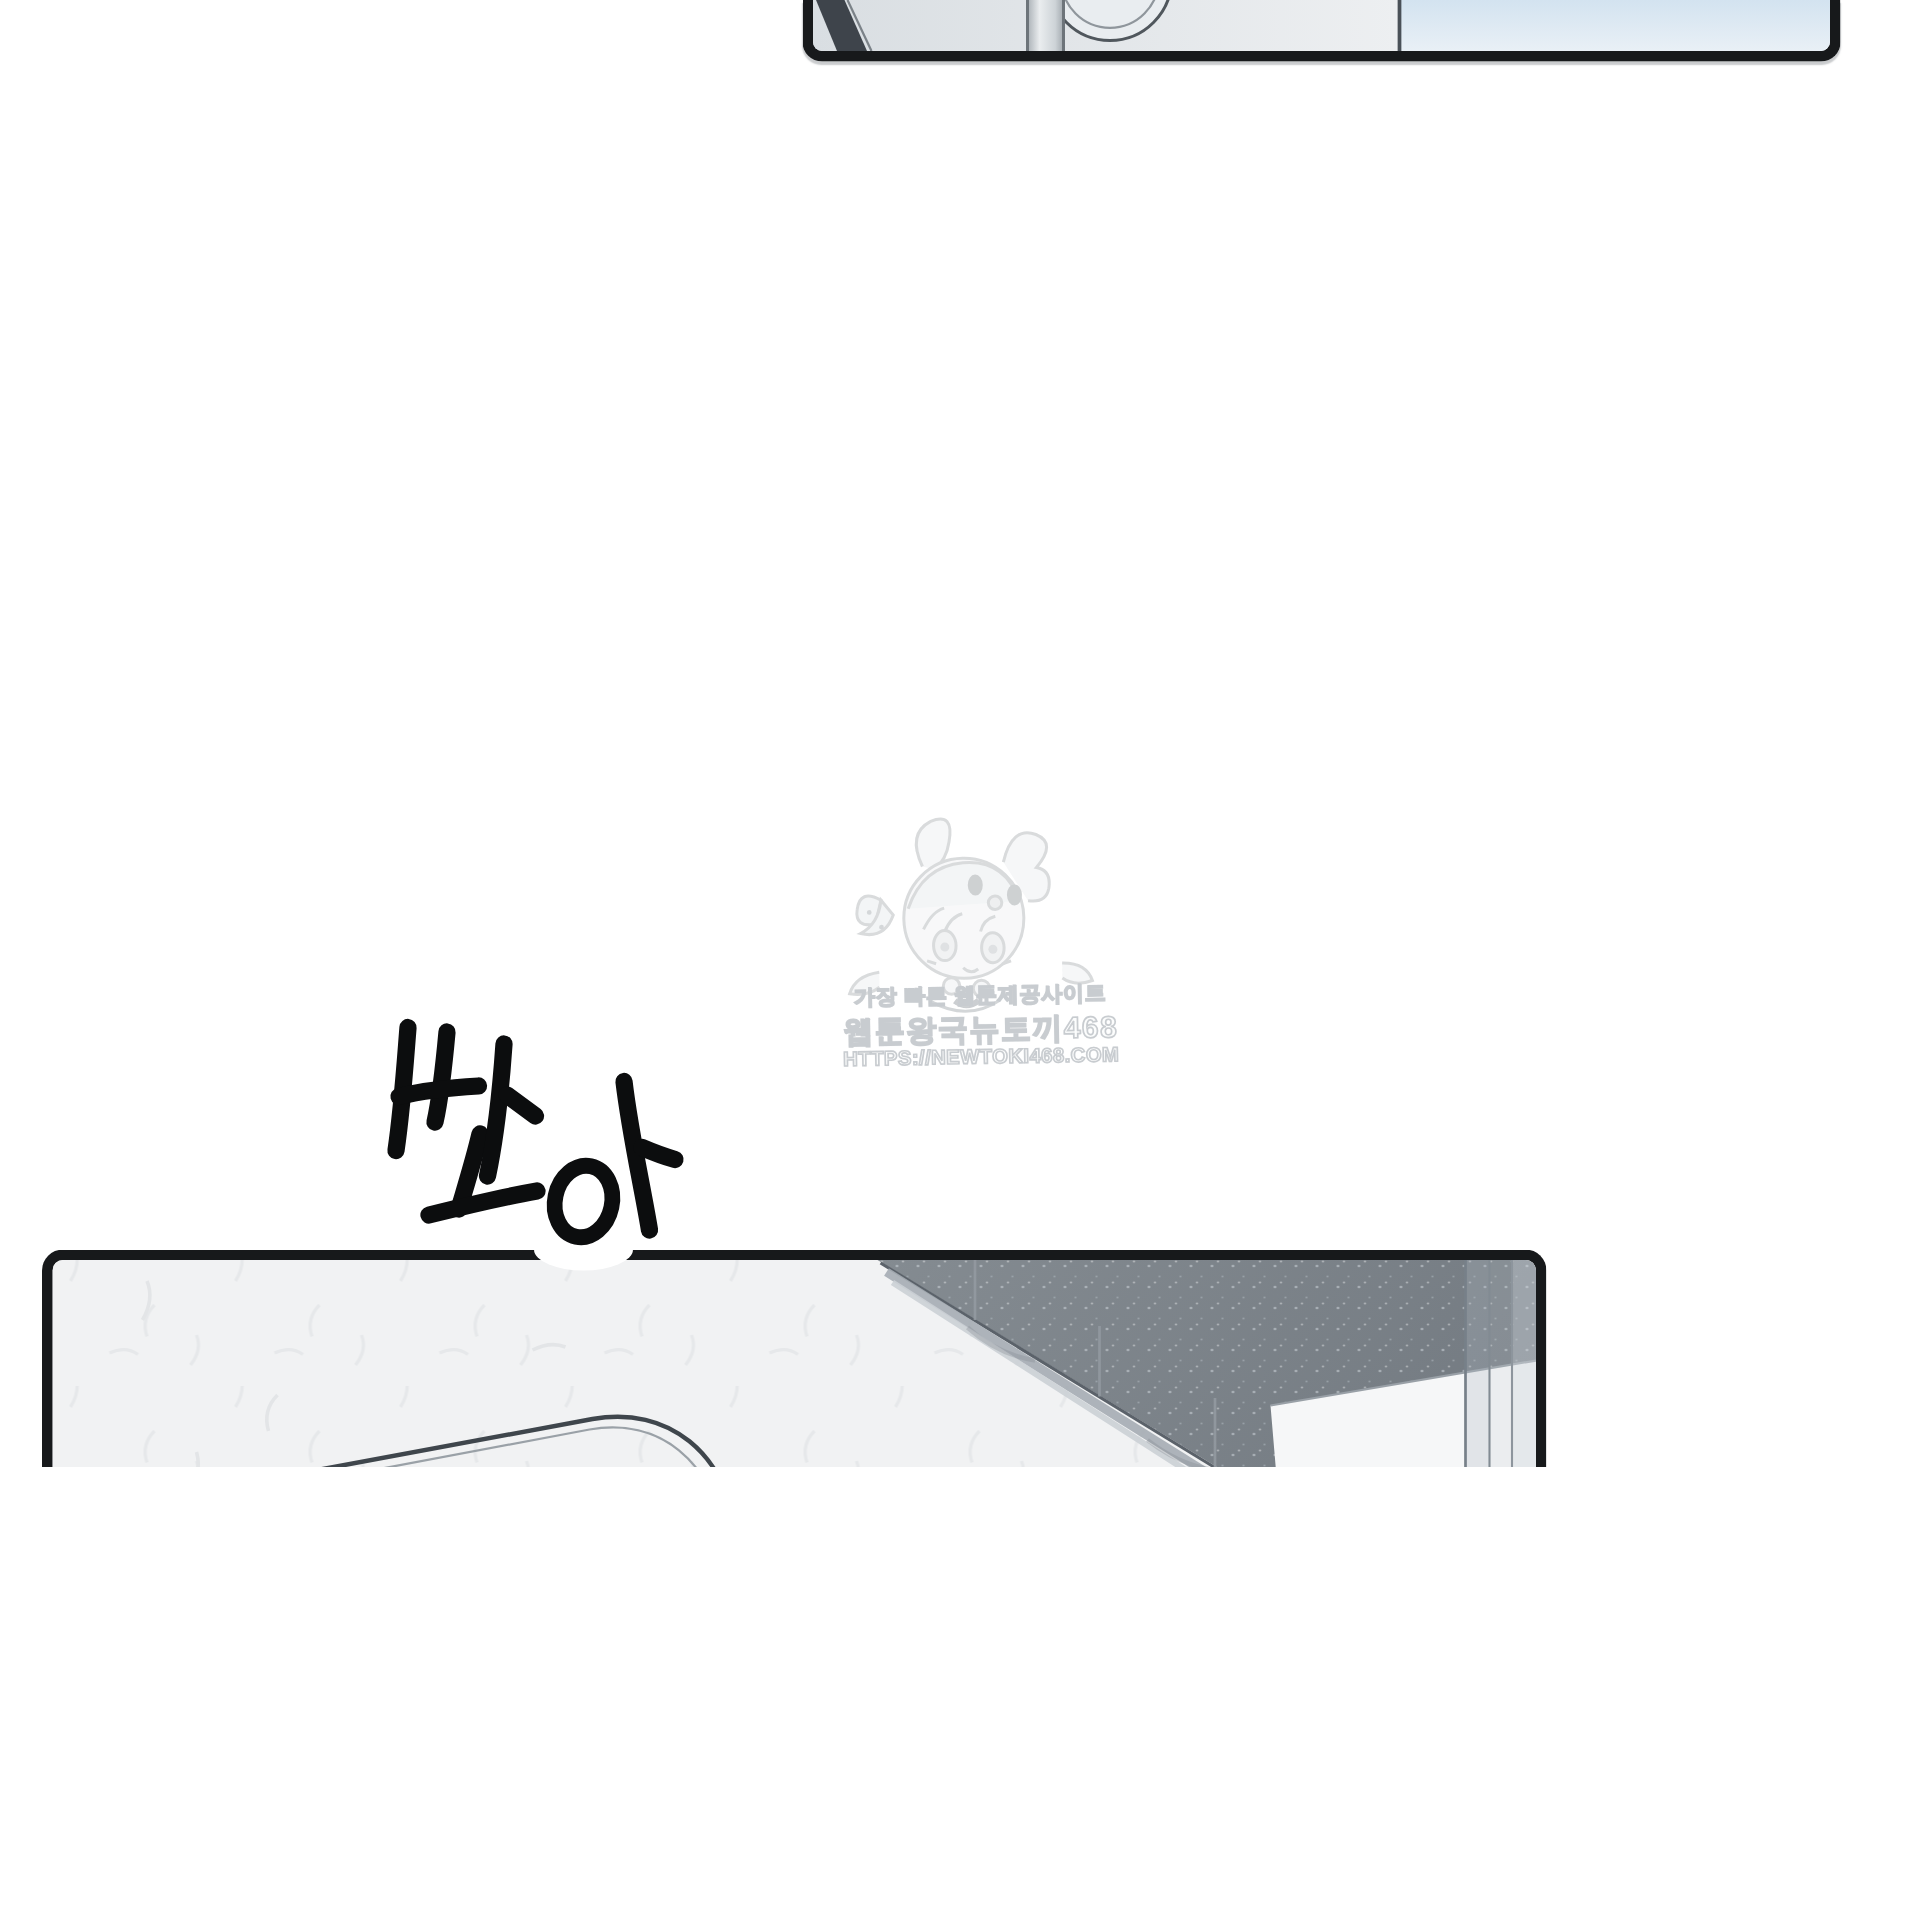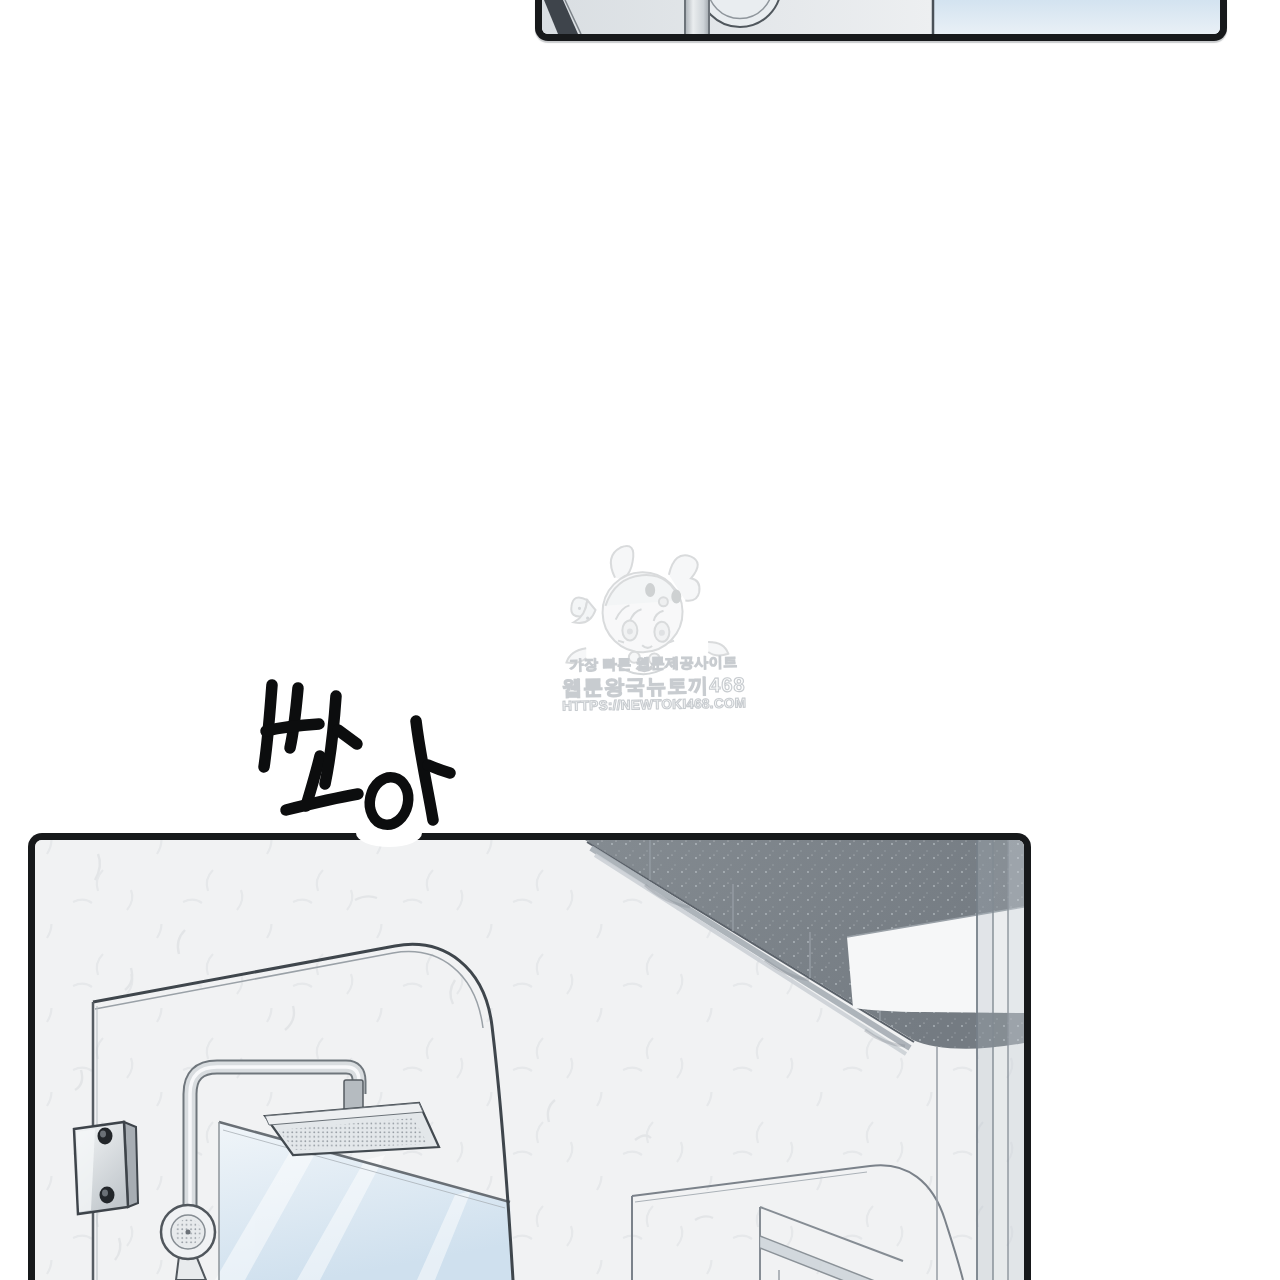--- a/index.html
+++ b/index.html
@@ -1,16 +1,16 @@
 <!DOCTYPE html>
 <html><head>
 <meta charset="utf-8">
 <style>
   html,body{margin:0;padding:0;background:#ffffff;}
-  .page{position:relative;width:1280px;height:1280px;background:#ffffff;overflow:hidden;
+  .page{position:relative;width:1280px;height:978px;background:#ffffff;overflow:hidden;
         font-family:"Liberation Sans", sans-serif;}
   
   .top-panel{position:absolute;left:535px;top:0;width:692px;height:41px;
      border:7px solid #17191b;border-top:none;border-radius:0 0 13px 13px;
      box-sizing:border-box;overflow:hidden;background:#e7ebee;z-index:1;
      box-shadow:0 2px 1px rgba(100,106,112,.35);}
   .bottom-panel{position:absolute;left:28px;top:833px;width:1003px;height:447px;
      border:7px solid #17191b;border-bottom:none;border-radius:14px 14px 0 0;
      box-sizing:border-box;overflow:hidden;background:#f1f2f3;z-index:1;}
   .top-panel svg,.bottom-panel svg{display:block;}

